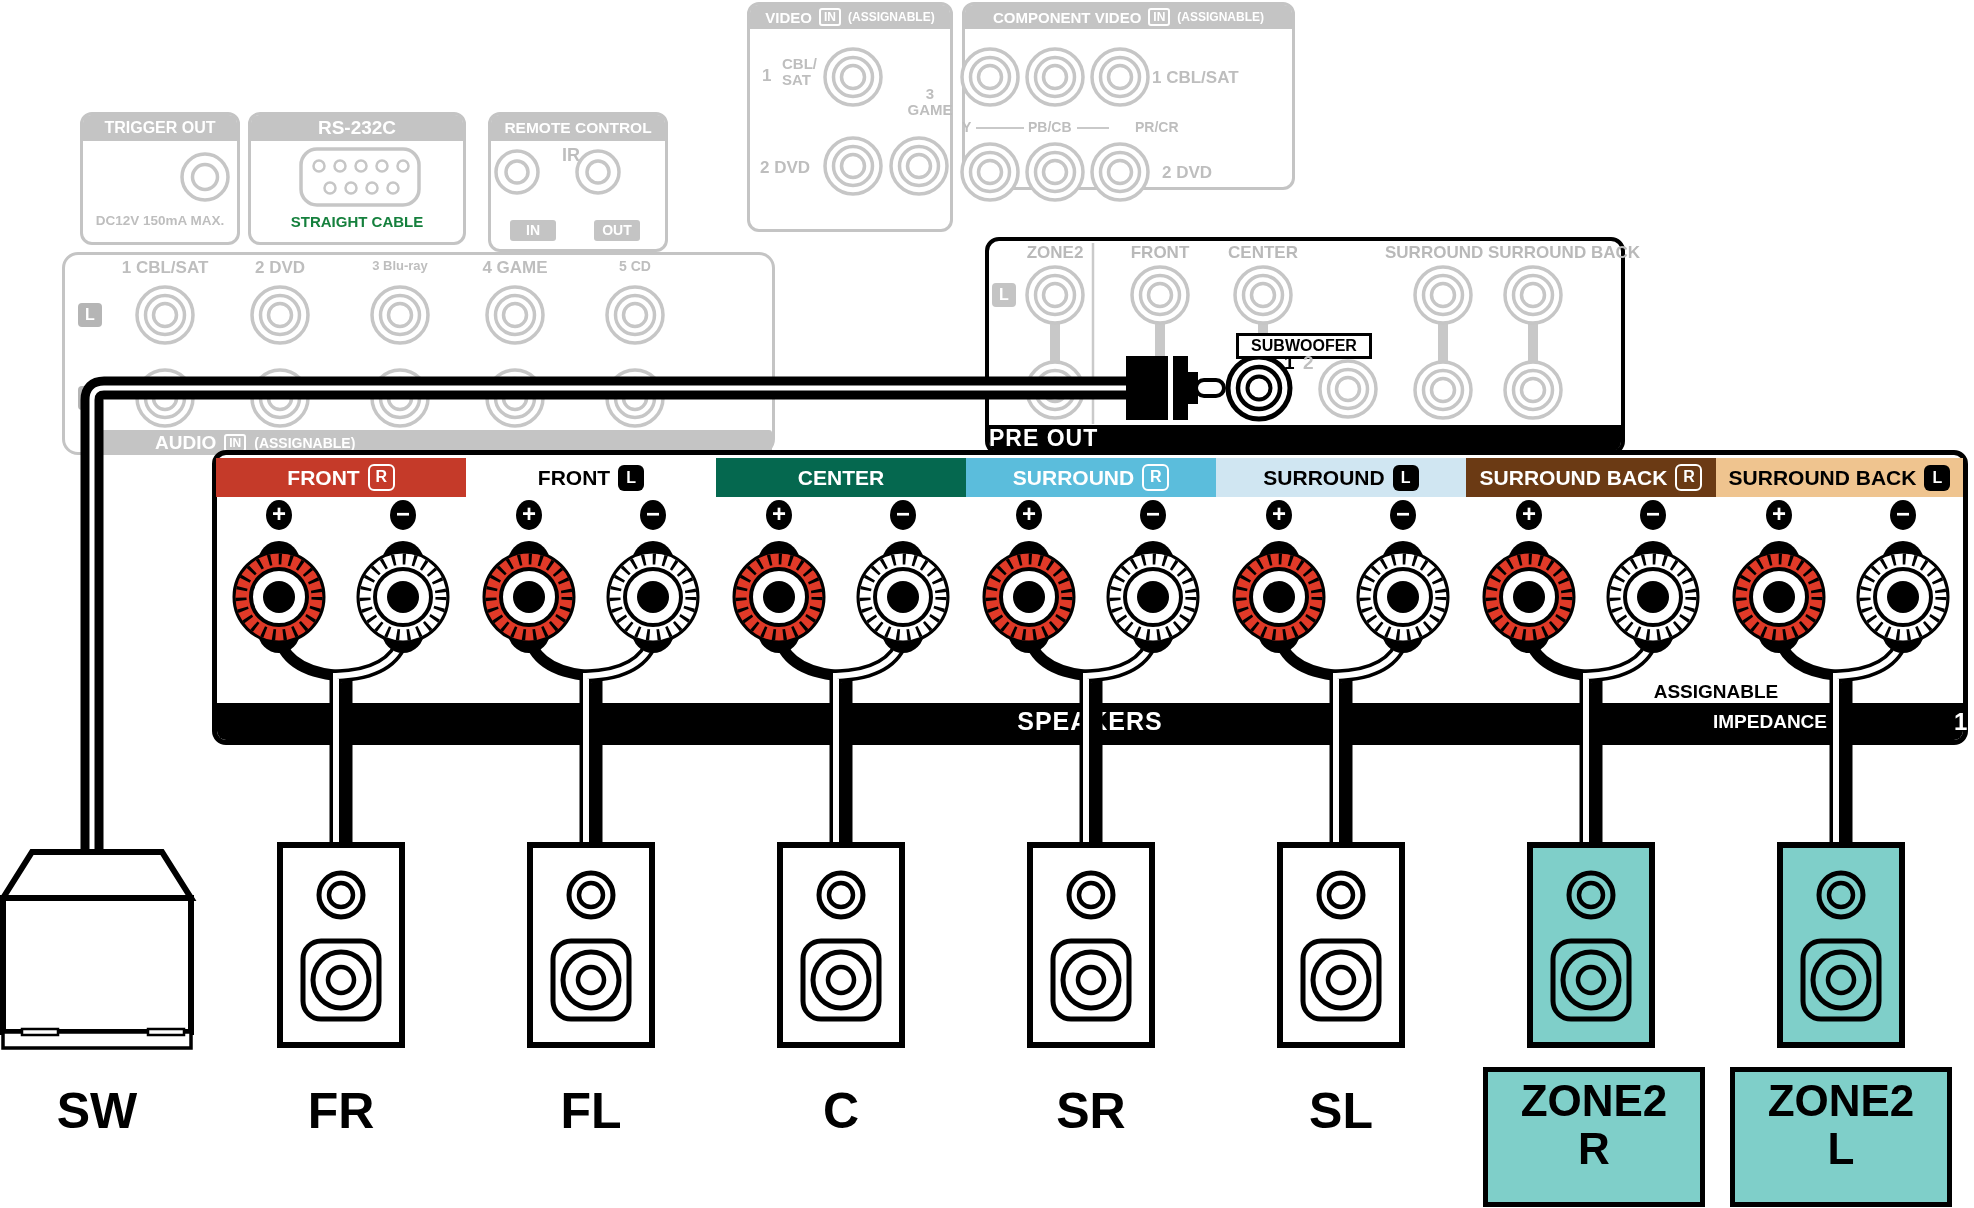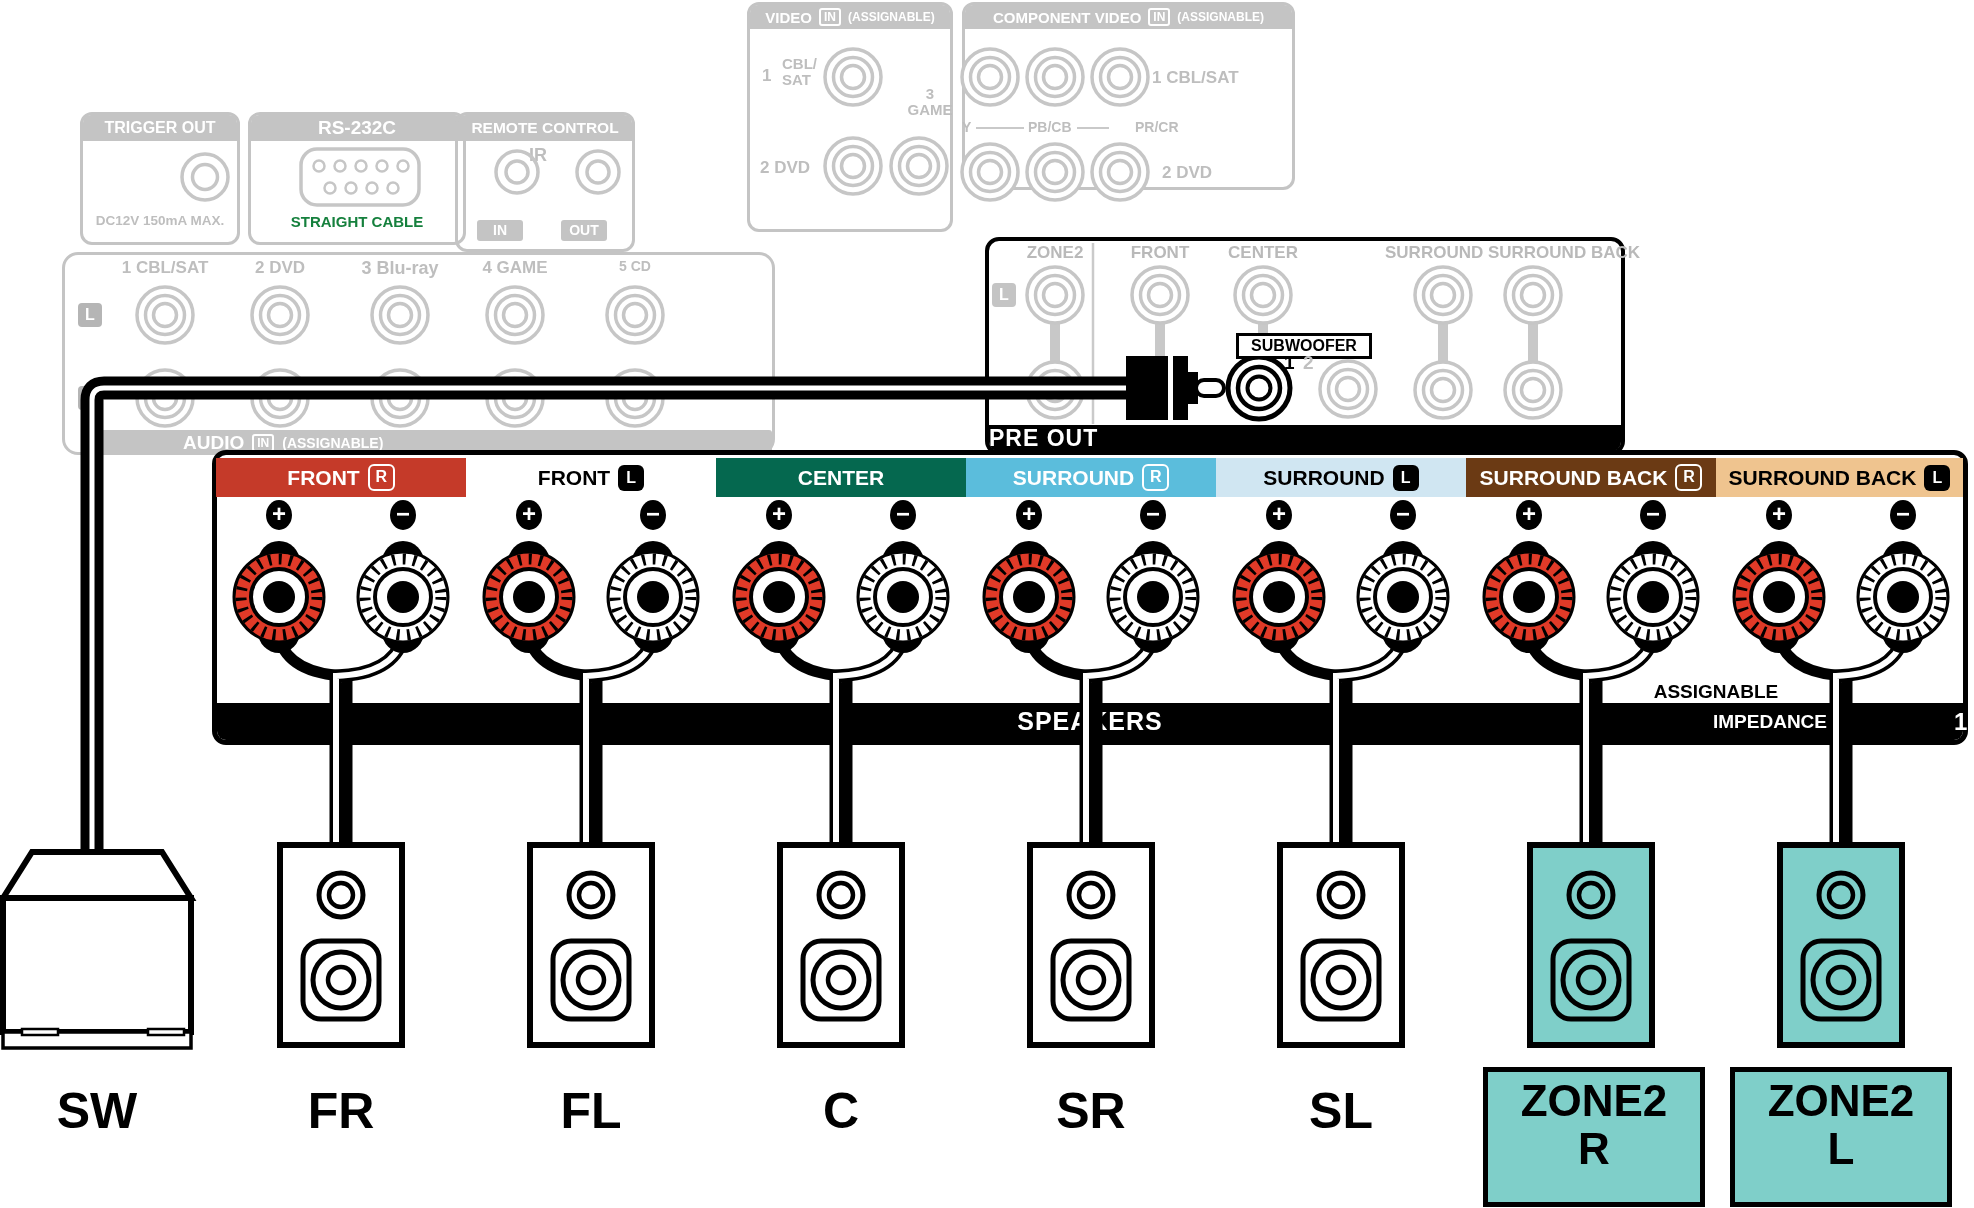--- a/index.html
+++ b/index.html
@@ -143,38 +143,38 @@
   <div class="abs" style="left:0;right:0;top:98px;text-align:center;font-size:13.5px;font-weight:bold;color:#BEBEBE">DC12V 150mA MAX.</div>
 </div>
 
 <div class="gray-panel" style="left:248px;top:112px;width:218px;height:133px">
   <div class="gray-header" style="height:26px;font-size:19px">
     <span>RS-232C</span>
   </div>
   <div class="abs" style="left:0;right:0;top:98px;text-align:center;font-size:15px;font-weight:bold;color:#15803d">STRAIGHT CABLE</div>
 </div>
 
-<div class="gray-panel" style="left:455px;top:112px;width:180px;height:140px">
+<div class="gray-panel" style="left:488px;top:112px;width:180px;height:140px">
   <div class="gray-header" style="height:26px;font-size:15.5px">
     <span>REMOTE CONTROL</span>
   </div>
   <div class="abs" style="left:71px;top:30px;font-size:18px;font-weight:bold;color:#BEBEBE">IR</div>
   <div class="abs" style="left:19px;top:105px;width:46px;height:21px;background:#C4C4C4;color:#fff;font-weight:bold;font-size:14px;line-height:21px;text-align:center;border-radius:3px">IN</div>
   <div class="abs" style="left:103px;top:105px;width:46px;height:21px;background:#C4C4C4;color:#fff;font-weight:bold;font-size:14px;line-height:21px;text-align:center;border-radius:3px">OUT</div>
 </div>
 
 <div class="gray-panel" style="left:62px;top:252px;width:713px;height:203px;border-radius:16px"></div>
 <div class="gray-text" style="left:165px;top:258px;transform:translateX(-50%);font-size:17px;white-space:nowrap">1 CBL/SAT</div>
 <div class="gray-text" style="left:280px;top:258px;transform:translateX(-50%);font-size:17px;white-space:nowrap">2 DVD</div>
-<div class="gray-text" style="left:400px;top:258px;transform:translateX(-50%);font-size:18px;white-space:nowrap">3 Blu-ray</div>
+<div class="gray-text" style="left:400px;top:258px;transform:translateX(-50%);font-size:13px;white-space:nowrap">3 Blu-ray</div>
 <div class="gray-text" style="left:515px;top:258px;transform:translateX(-50%);font-size:17px;white-space:nowrap">4 GAME</div>
 <div class="gray-text" style="left:635px;top:258px;transform:translateX(-50%);font-size:14px;white-space:nowrap">5 CD</div>
 <div class="badge-box" style="left:78px;top:303px">L</div>
 <div class="badge-box" style="left:78px;top:386px">R</div>
-<div class="abs" style="left:95px;top:430px;width:677px;height:25px;background:#C4C4C4;z-index:1;display:flex;align-items:center;gap:8px;padding-left:88px;box-sizing:border-box;border-radius:3px">
+<div class="abs" style="left:95px;top:430px;width:677px;height:25px;background:#C4C4C4;z-index:1;display:flex;align-items:center;gap:8px;padding-left:60px;box-sizing:border-box;border-radius:3px">
   <span style="color:#fff;font-weight:bold;font-size:19px">AUDIO</span>
   <span class="in-badge">IN</span>
   <span style="color:#fff;font-weight:bold;font-size:14px">(ASSIGNABLE)</span>
 </div>
 
 <div class="gray-panel" style="left:747px;top:2px;width:206px;height:230px">
   <div class="gray-header" style="height:24px;font-size:15px">
     <span>VIDEO</span>
     <span class="in-badge">IN</span>
     <span style="font-size:12px">(ASSIGNABLE)</span>

